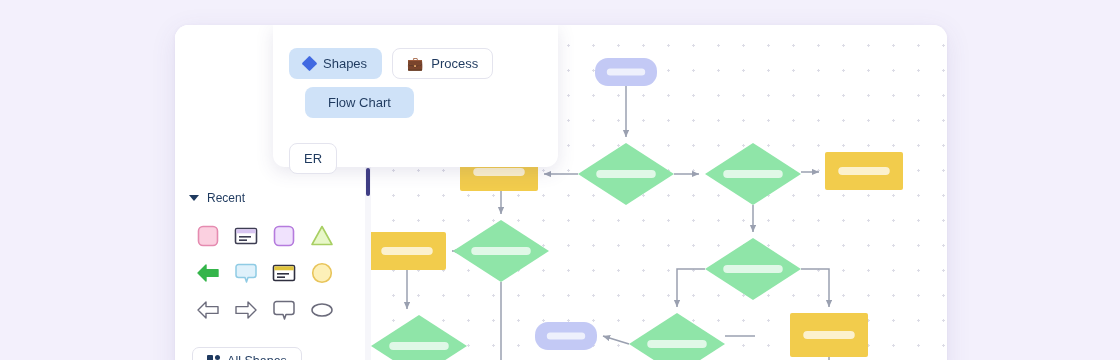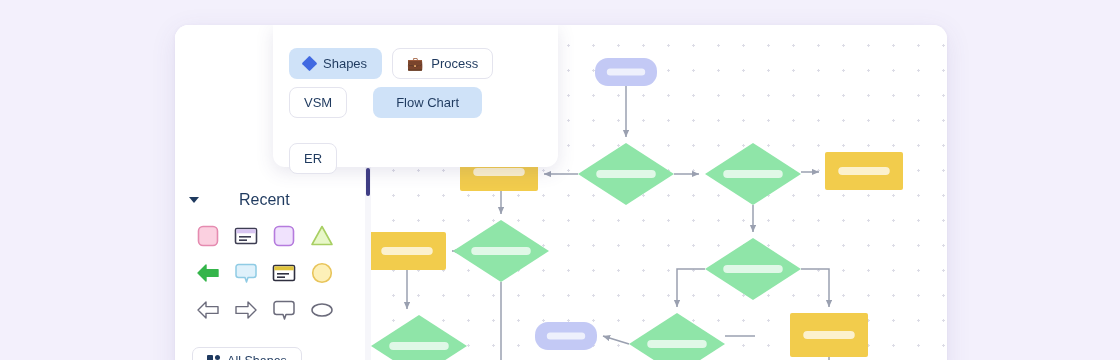--- a/index.html
+++ b/index.html
@@ -79,24 +79,23 @@
     align-items: center;
     gap: 8px;
   }
   #recent-caret {
     width: 0; height: 0;
     border-left: 5px solid transparent;
     border-right: 5px solid transparent;
     border-top: 6px solid #1f3a5f;
   }
   #recent-title {
-    font-size: 16px;
+    font-size: 12px;
     color: #1f3a5f;
     font-weight: 400;
-    margin-left: 32px;
   }
 
   #shape-grid {
     position: absolute;
     left: 14px;
     top: 192px;
     width: 168px;
     display: grid;
     grid-template-columns: repeat(4, 38px);
     grid-auto-rows: 37px;
@@ -392,23 +391,20 @@
         <span class="diamond-ico"></span>
         <span>Shapes</span>
       </div>
       <div class="chip">
         <span class="brief-ico">💼</span>
         <span>Process</span>
       </div>
     </div>
 
     <div class="pop-row" id="pop-row-2">
-      <div class="chip">
-        <span>VSM</span>
-      </div>
       <div class="chip active wide">
         <span>Flow Chart</span>
       </div>
     </div>
 
     <div class="pop-row" id="pop-row-3">
       <div class="chip">
         <span>ER</span>
       </div>
     </div>

